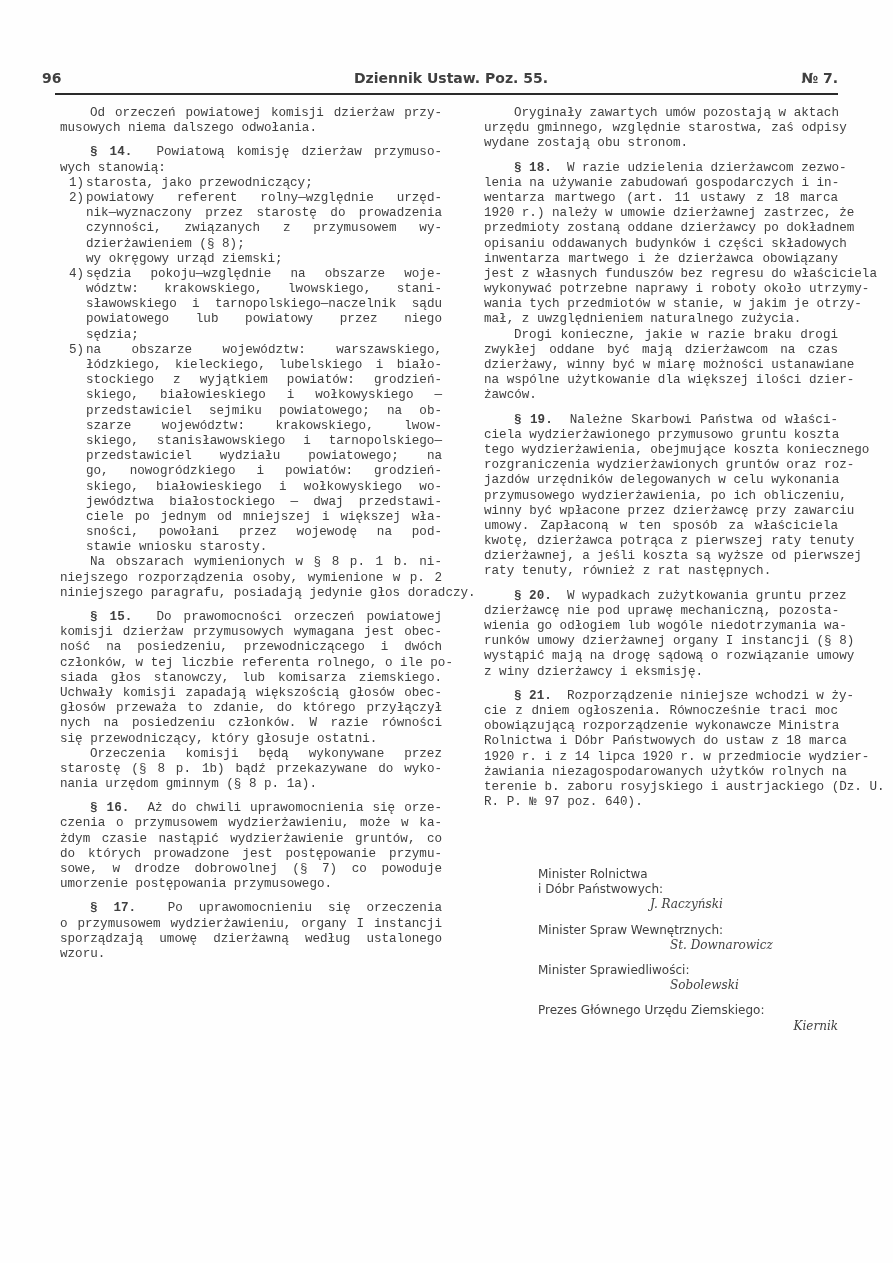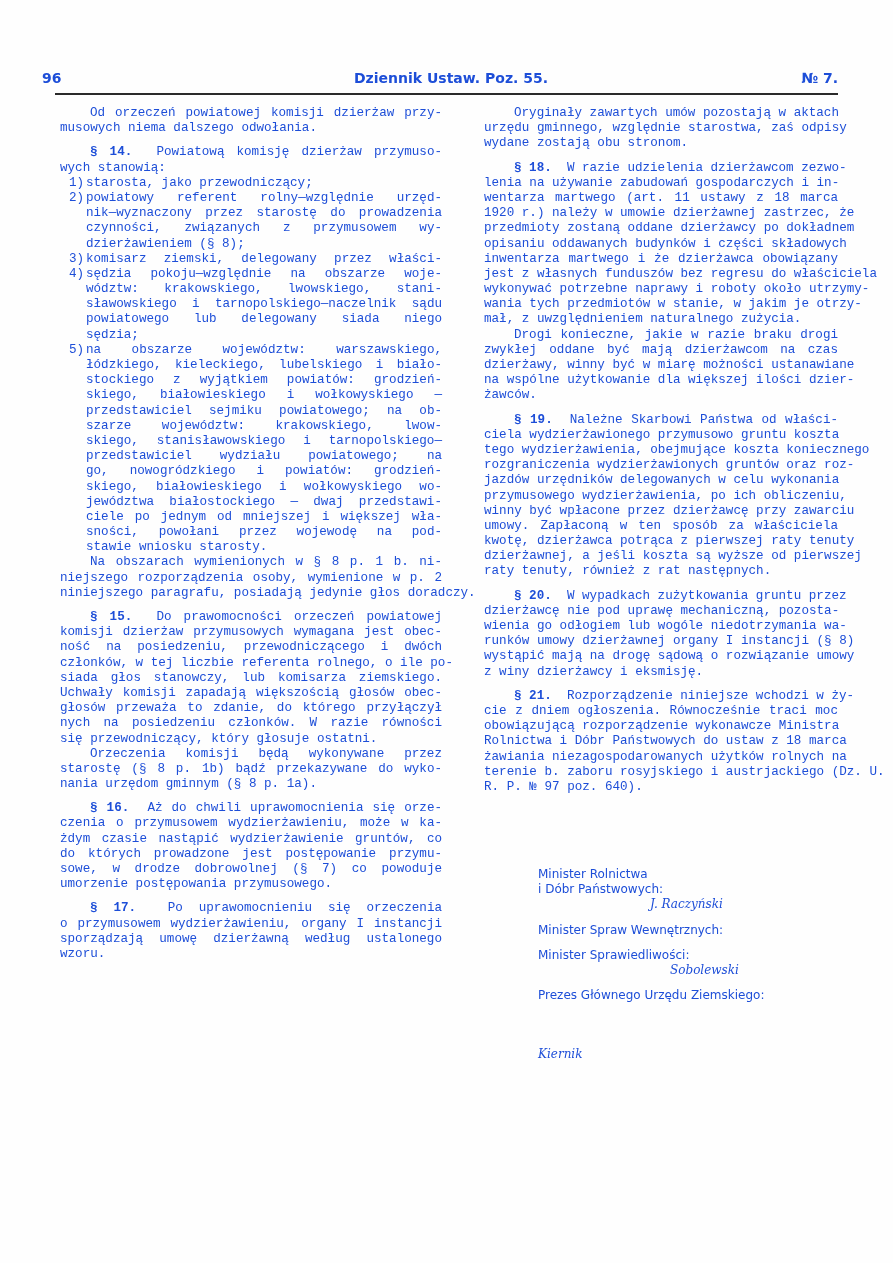--- a/index.html
+++ b/index.html
@@ -1,17 +1,17 @@
 <!DOCTYPE html>
 <html><head>
 <meta charset="utf-8">
 <style>
   html, body { margin: 0; padding: 0; background: #ffffff; }
   body { width: 893px; height: 1263px; position: relative; overflow: hidden; }
-  .page { position: absolute; left: 0; top: 0; width: 893px; height: 1263px; background: #fefefe; color: #1d4ed8; font-family: "DejaVu Sans", "Liberation Sans", sans-serif; }
+  .page { position: absolute; left: 0; top: 0; width: 893px; height: 1263px; background: #fefefe; color: #404040; font-family: "DejaVu Sans", "Liberation Sans", sans-serif; }
   .header { position: absolute; top: 70px; left: 42px; width: 796px; height: 22px; font-size: 14px; font-weight: bold; }
   .header .pg { position: absolute; left: 0; top: 0; }
   .header .title { position: absolute; left: 312px; top: 0; }
   .header .num { position: absolute; right: 0; top: 0; }
   .rule { position: absolute; top: 93px; left: 55px; width: 783px; height: 2px; background: #2a2a2a; }
   .col { position: absolute; font-size: 12.6px; line-height: 15.2px; font-family: Liberation Mono, monospace; }
   .col.left { left: 60px; top: 106px; width: 382px; }
   .col.right { left: 484px; top: 106px; width: 354px; }
   .line { display: block; white-space: nowrap; text-align: justify; text-align-last: justify; height: 15.2px; overflow: visible; }
   .line.last { text-align-last: left; }
@@ -50,27 +50,27 @@
       <div class="item">
         <span class="line last"><span class="itemnum">1)</span><span>starosta, jako przewodniczący;</span></span>
       </div>
       <div class="item">
         <span class="line"><span class="itemnum">2)</span><span>powiatowy referent rolny—względnie urzęd-</span></span>
         <span class="line">nik—wyznaczony przez starostę do prowadzenia</span>
         <span class="line">czynności, związanych z przymusowem wy-</span>
         <span class="line last">dzierżawieniem (§ 8);</span>
       </div>
       <div class="item">
-        <span class="line"><span class="itemnum">3)</span><span>komisarz ziemski, delegowany przez właści-</span></span>
+        <span class="line last">wy okręgowy urząd ziemski;</span>
       </div>
       <div class="item">
         <span class="line"><span class="itemnum">4)</span><span>sędzia pokoju—względnie na obszarze woje-</span></span>
         <span class="line">wództw: krakowskiego, lwowskiego, stani-</span>
         <span class="line">sławowskiego i tarnopolskiego—naczelnik sądu</span>
-        <span class="line">powiatowego lub delegowany siada niego</span>
+        <span class="line">powiatowego lub powiatowy przez niego</span>
         <span class="line last">sędzia;</span>
       </div>
       <div class="item">
         <span class="line"><span class="itemnum">5)</span><span>na obszarze województw: warszawskiego,</span></span>
         <span class="line">łódzkiego, kieleckiego, lubelskiego i biało-</span>
         <span class="line">stockiego z wyjątkiem powiatów: grodzień-</span>
         <span class="line">skiego, białowieskiego i wołkowyskiego —</span>
         <span class="line">przedstawiciel sejmiku powiatowego; na ob-</span>
         <span class="line">szarze województw: krakowskiego, lwow-</span>
         <span class="line">skiego, stanisławowskiego i tarnopolskiego—</span>
@@ -173,38 +173,40 @@
       <span class="line">wystąpić mają na drogę sądową o rozwiązanie umowy</span>
       <span class="line last">z winy dzierżawcy i eksmisję.</span>
     </div>
     <div class="gap"></div>
 
     <div>
       <span class="line ind1"><span class="b">§ 21.</span>&nbsp; <span>Rozporządzenie niniejsze wchodzi w ży-</span></span>
       <span class="line">cie z dniem ogłoszenia. Równocześnie traci moc</span>
       <span class="line">obowiązującą rozporządzenie wykonawcze Ministra</span>
       <span class="line">Rolnictwa i Dóbr Państwowych do ustaw z 18 marca</span>
+      <span class="line">1920 r. i z 14 lipca 1920 r. w przedmiocie wydzier-</span>
       <span class="line">żawiania niezagospodarowanych użytków rolnych na</span>
       <span class="line">terenie b. zaboru rosyjskiego i austrjackiego (Dz. U.</span>
       <span class="line last">R. P. № 97 poz. 640).</span>
     </div>
   </div>
 
   <div class="sigs">
     <div class="sig">
       <div>Minister Rolnictwa</div>
       <div>i Dóbr Państwowych:</div>
       <div class="name" style="padding-left:112px;">J. Raczyński</div>
     </div>
     <div class="sig">
       <div>Minister Spraw Wewnętrznych:</div>
+      <div class="name" style="padding-left:132px;">St. Downarowicz</div>
     </div>
     <div class="sig">
       <div>Minister Sprawiedliwości:</div>
       <div class="name" style="padding-left:132px;">Sobolewski</div>
     </div>
     <div class="sig">
       <div>Prezes Głównego Urzędu Ziemskiego:</div>
-      <div class="name" style="margin-top:44px;">Kiernik</div>
+      <div class="name" style="text-align:right;">Kiernik</div>
     </div>
   </div>
 
 </div>
 
 </body></html>

